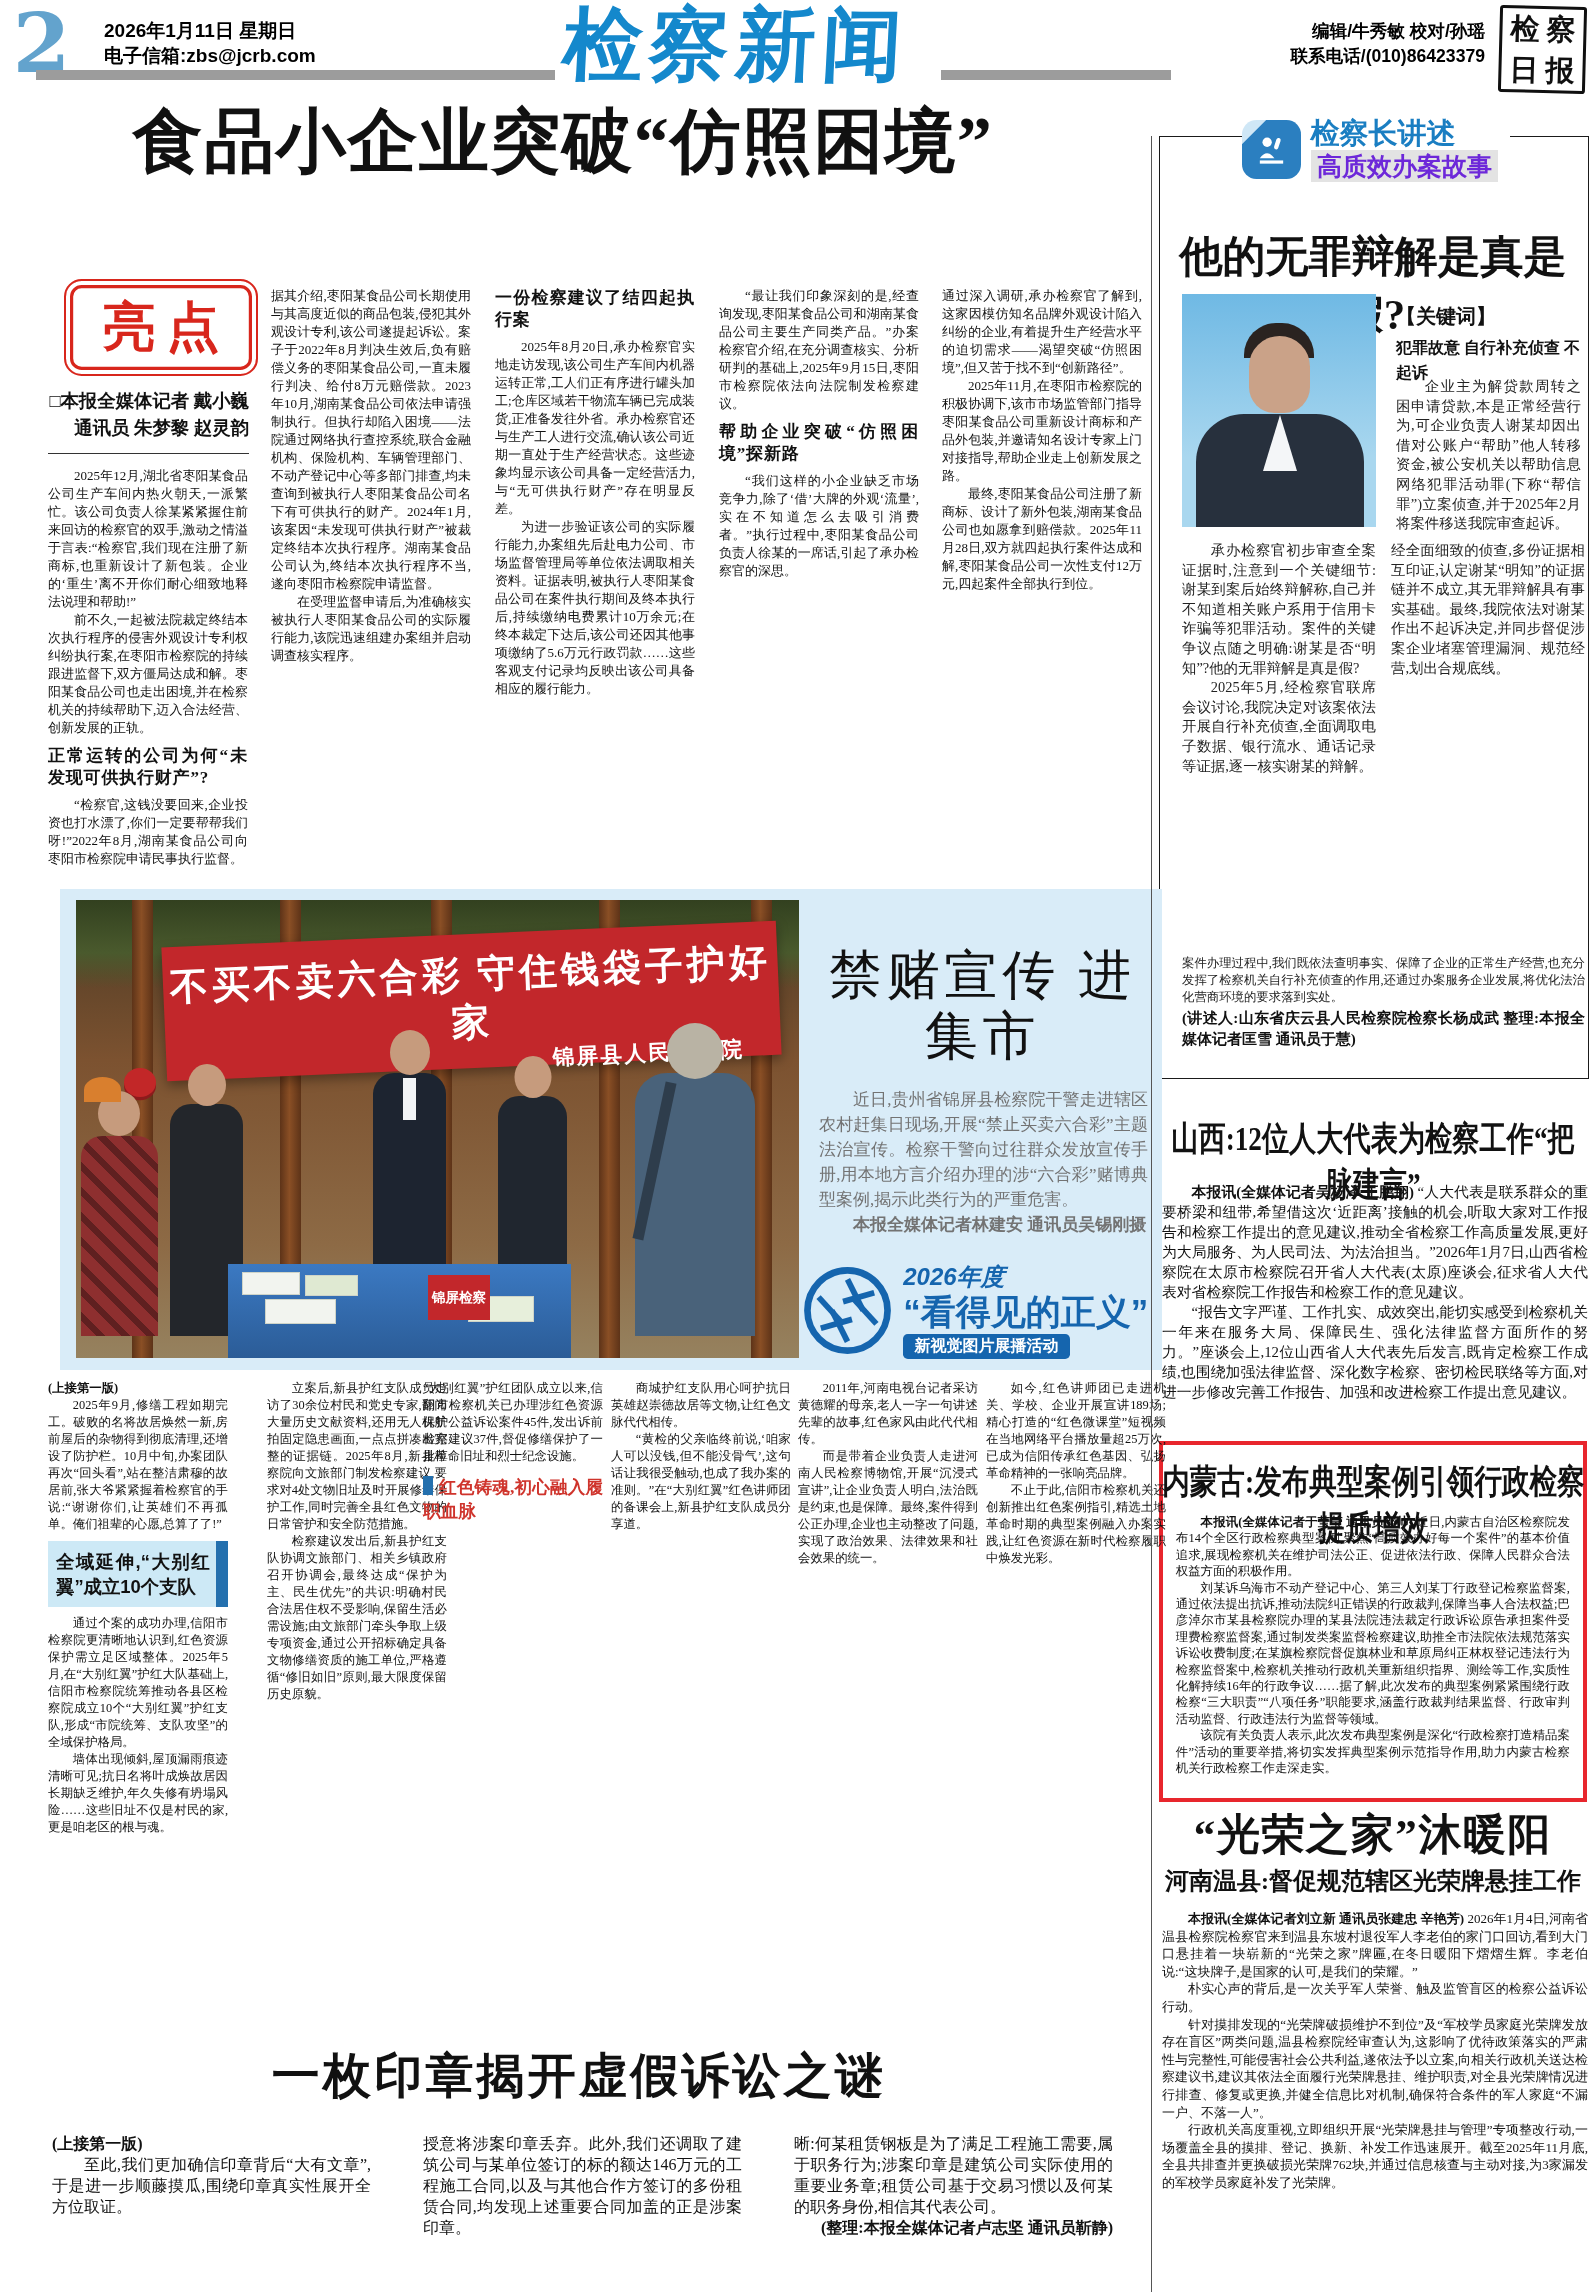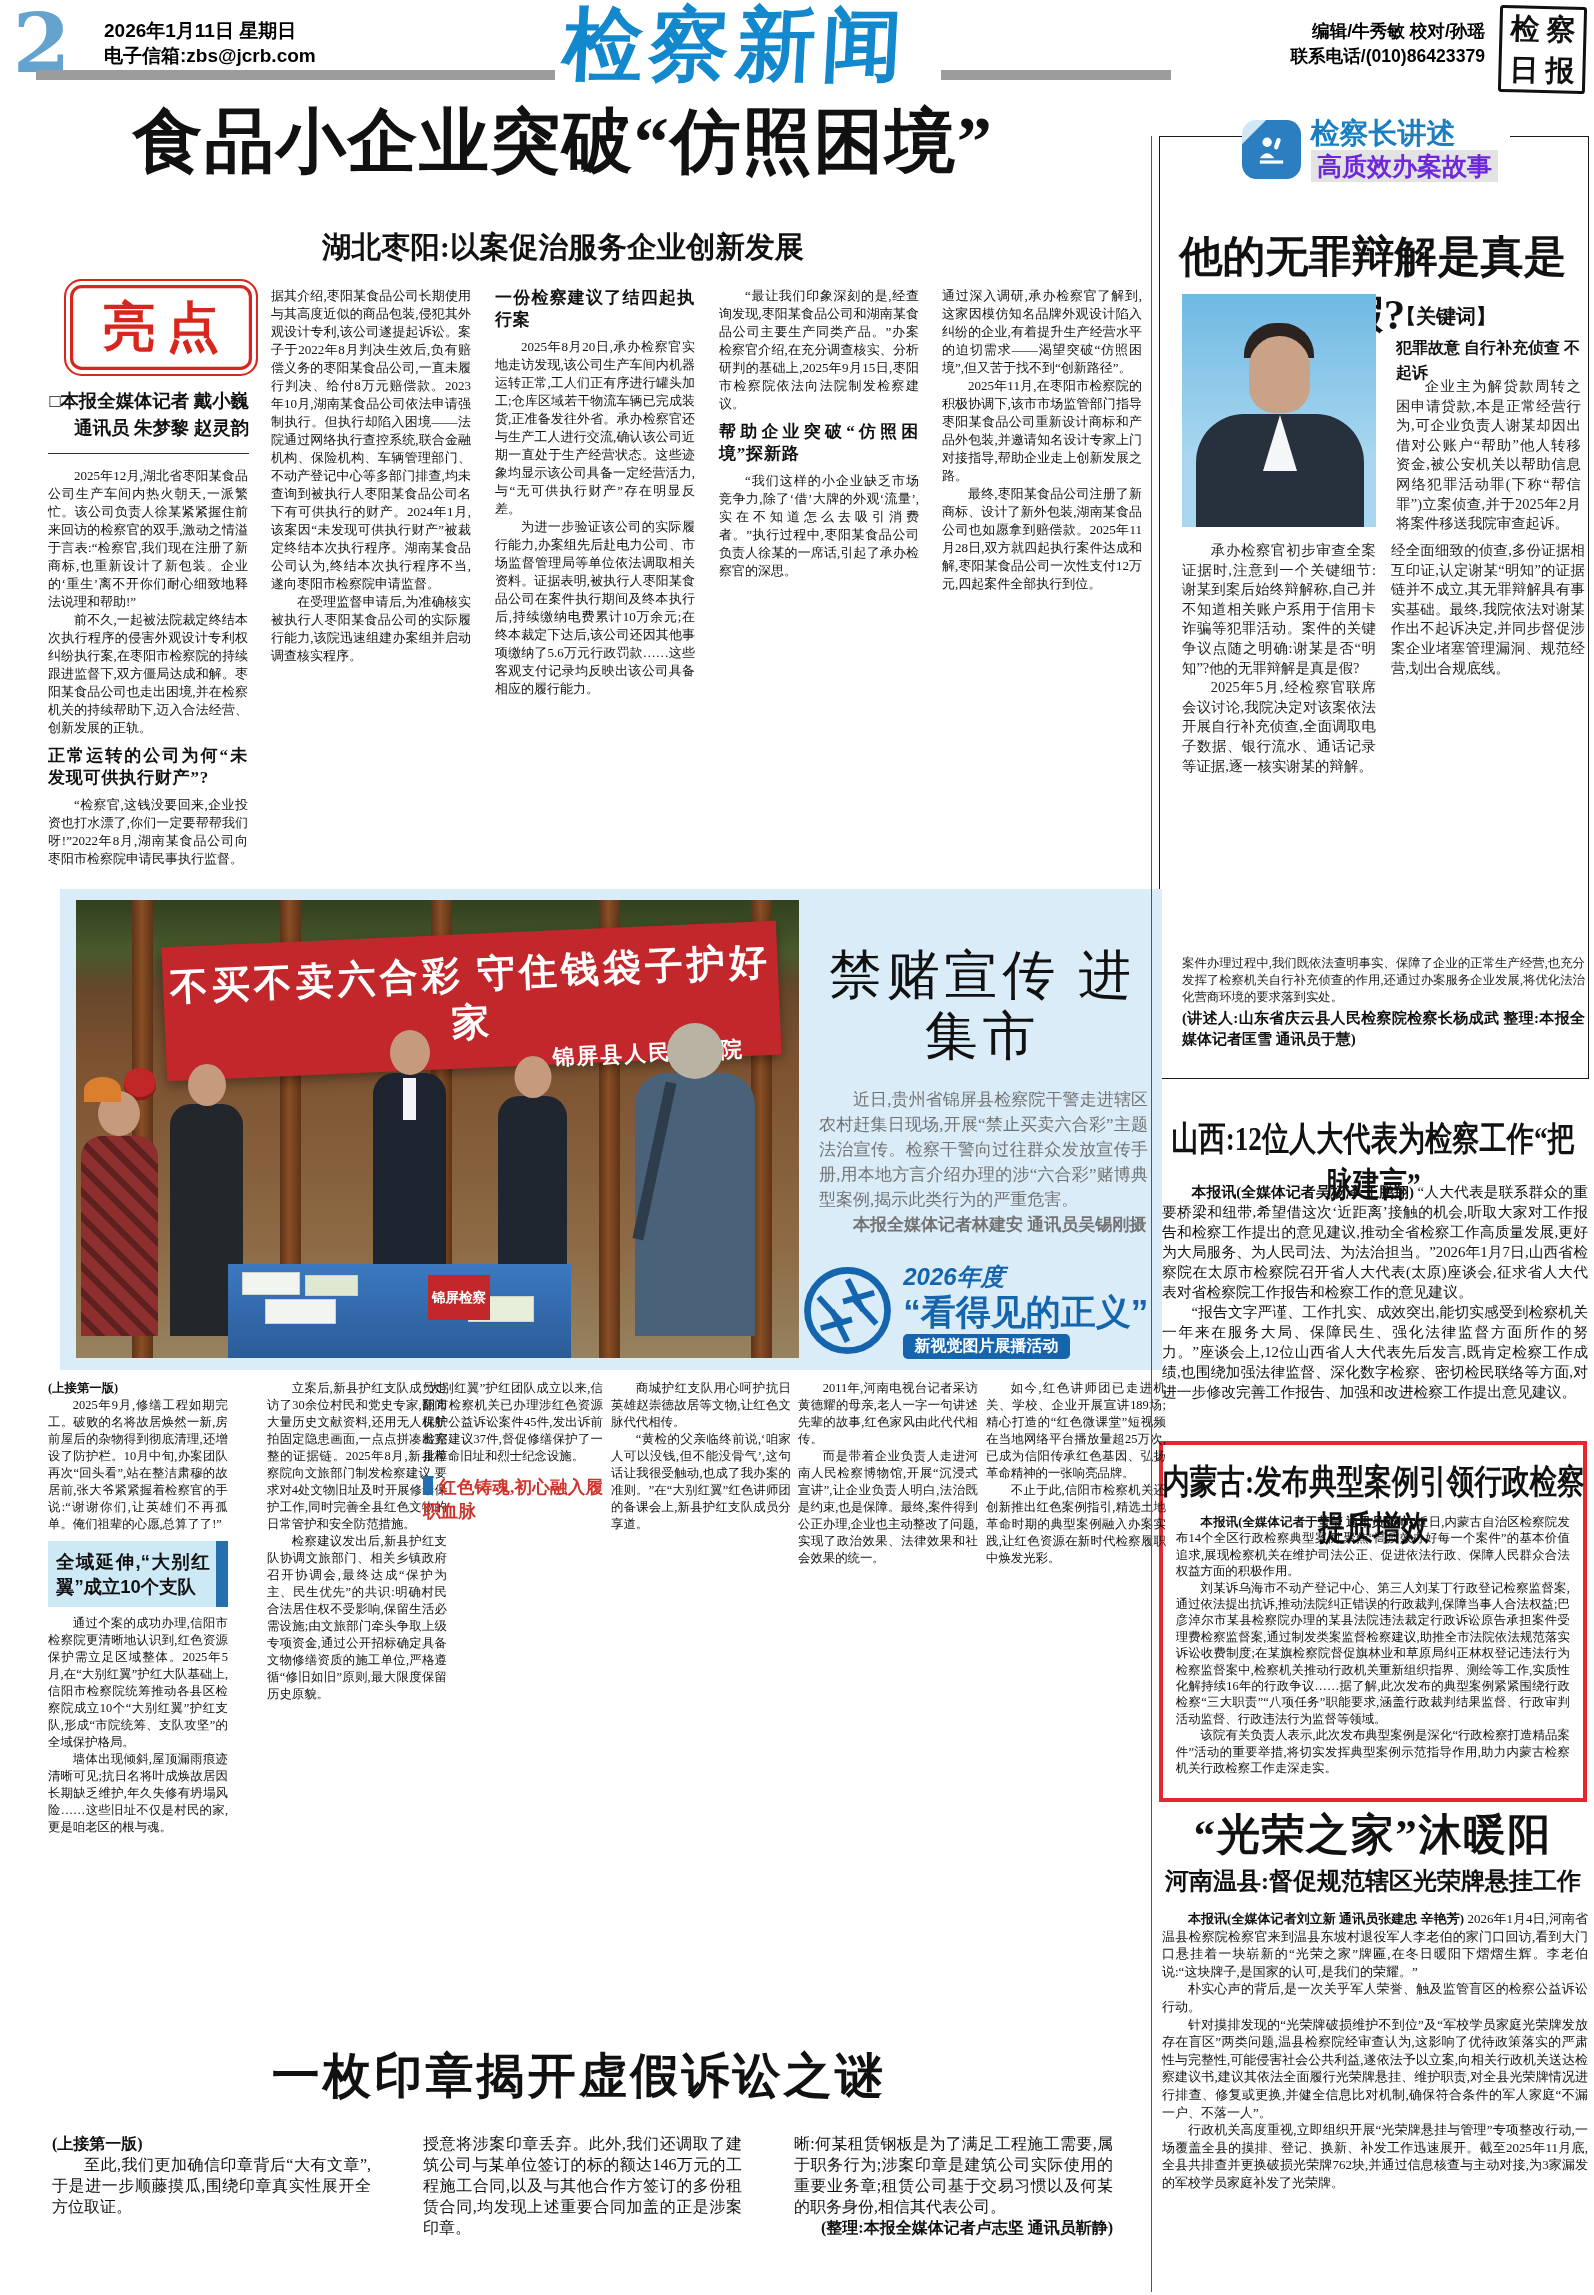--- a/index.html
+++ b/index.html
@@ -123,21 +123,20 @@
     <div>联系电话/(010)86423379</div>
   </div>
   <div class="abs seal">
     <span>检</span>
       <span>察</span>
       <span>日</span>
       <span>报</span>
   </div>
 
   <div class="abs lead-hl">食品小企业突破“仿照困境”</div>
-  <div class="abs lead-dek">湖北枣阳:以案促治服务企业创新发展</div>
   <div class="abs kicker">
     <span>亮点</span>
   </div>
   <div class="abs bylines">
     <div>□本报全媒体记者 戴小巍</div>
     <div>通讯员 朱梦黎 赵灵韵</div>
   </div>
   <div class="ncol lead-col" style="left:48px;top:467px;height:415px;">
     <div>
         <p>2025年12月,湖北省枣阳某食品公司生产车间内热火朝天,一派繁忙。该公司负责人徐某紧紧握住前来回访的检察官的双手,激动之情溢于言表:“检察官,我们现在注册了新商标,也重新设计了新包装。企业的‘重生’离不开你们耐心细致地释法说理和帮助!”</p>

